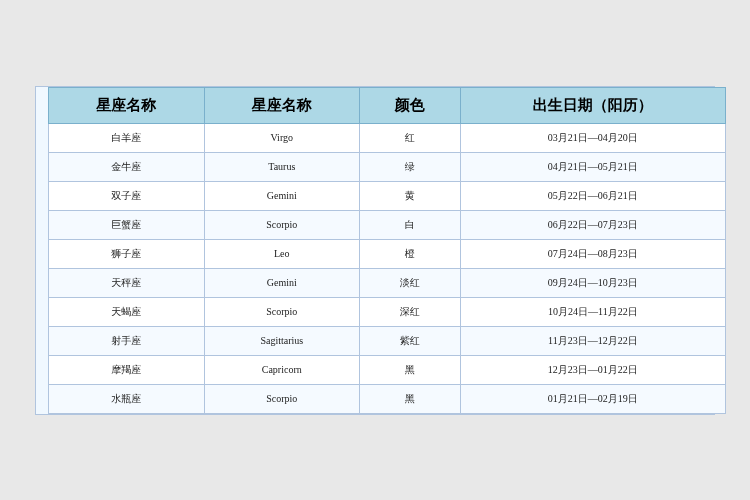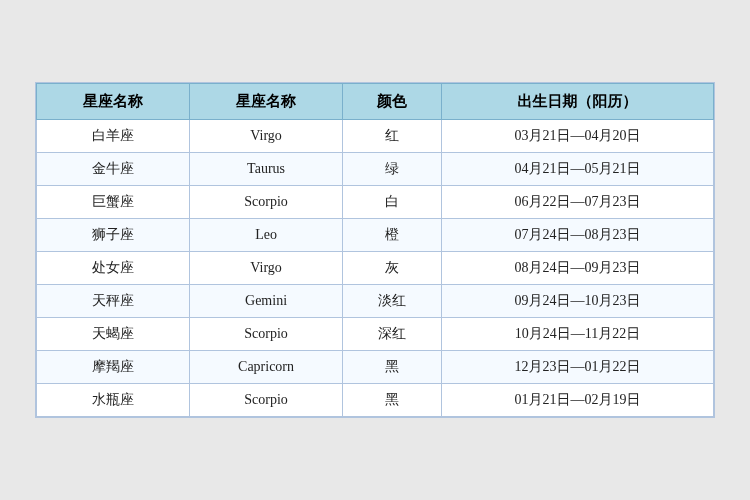--- a/index.html
+++ b/index.html
@@ -17,20 +17,21 @@
 
     .container {
       background: #f0f8ff;
       border: 1px solid #b0c4de;
       width: 680px;
     }
 
     table {
       width: 100%;
       border-collapse: collapse;
+      margin-left: 12px;
     }
 
     thead tr {
       background: #add8e6;
     }
 
     thead th {
       border: 1px solid #7ab0cc;
       padding: 8px 12px;
       text-align: center;
@@ -45,21 +46,21 @@
 
     tbody tr:nth-child(even) {
       background: #f5faff;
     }
 
     tbody td {
       border: 1px solid #b0c4de;
       padding: 7px 12px;
       text-align: center;
       color: #222;
-      font-size: 14px;
+      font-size: 10px;
     }
 
     tbody td:first-child {
       font-weight: normal;
     }
   </style>
 </head>
 <body>
 
 <div class="container">
@@ -79,48 +80,54 @@
           <td>红</td>
           <td>03月21日—04月20日</td>
         </tr>
         <tr>
           <td>金牛座</td>
           <td>Taurus</td>
           <td>绿</td>
           <td>04月21日—05月21日</td>
         </tr>
         <tr>
+          <td>双子座</td>
+          <td>Gemini</td>
+          <td>黄</td>
+          <td>05月22日—06月21日</td>
+        </tr>
+        <tr>
           <td>巨蟹座</td>
           <td>Scorpio</td>
           <td>白</td>
           <td>06月22日—07月23日</td>
         </tr>
         <tr>
           <td>狮子座</td>
           <td>Leo</td>
           <td>橙</td>
           <td>07月24日—08月23日</td>
         </tr>
         <tr>
-          <td>处女座</td>
-          <td>Virgo</td>
-          <td>灰</td>
-          <td>08月24日—09月23日</td>
-        </tr>
-        <tr>
           <td>天秤座</td>
           <td>Gemini</td>
           <td>淡红</td>
           <td>09月24日—10月23日</td>
         </tr>
         <tr>
           <td>天蝎座</td>
           <td>Scorpio</td>
           <td>深红</td>
           <td>10月24日—11月22日</td>
+        </tr>
+        <tr>
+          <td>射手座</td>
+          <td>Sagittarius</td>
+          <td>紫红</td>
+          <td>11月23日—12月22日</td>
         </tr>
         <tr>
           <td>摩羯座</td>
           <td>Capricorn</td>
           <td>黑</td>
           <td>12月23日—01月22日</td>
         </tr>
         <tr>
           <td>水瓶座</td>
           <td>Scorpio</td>

